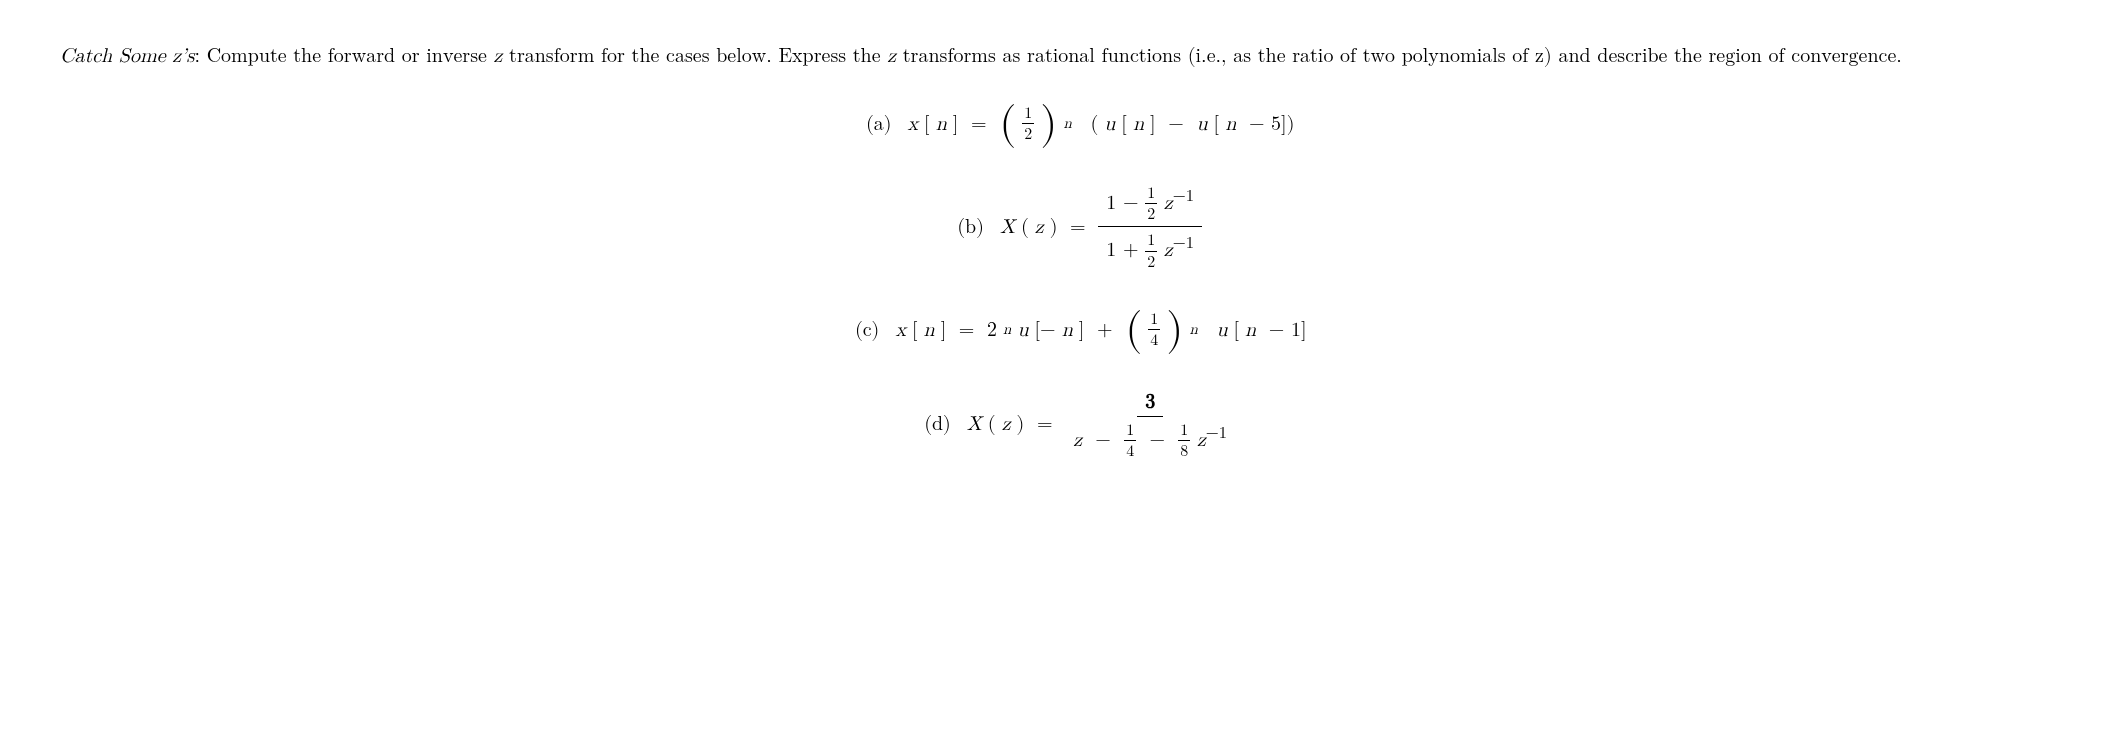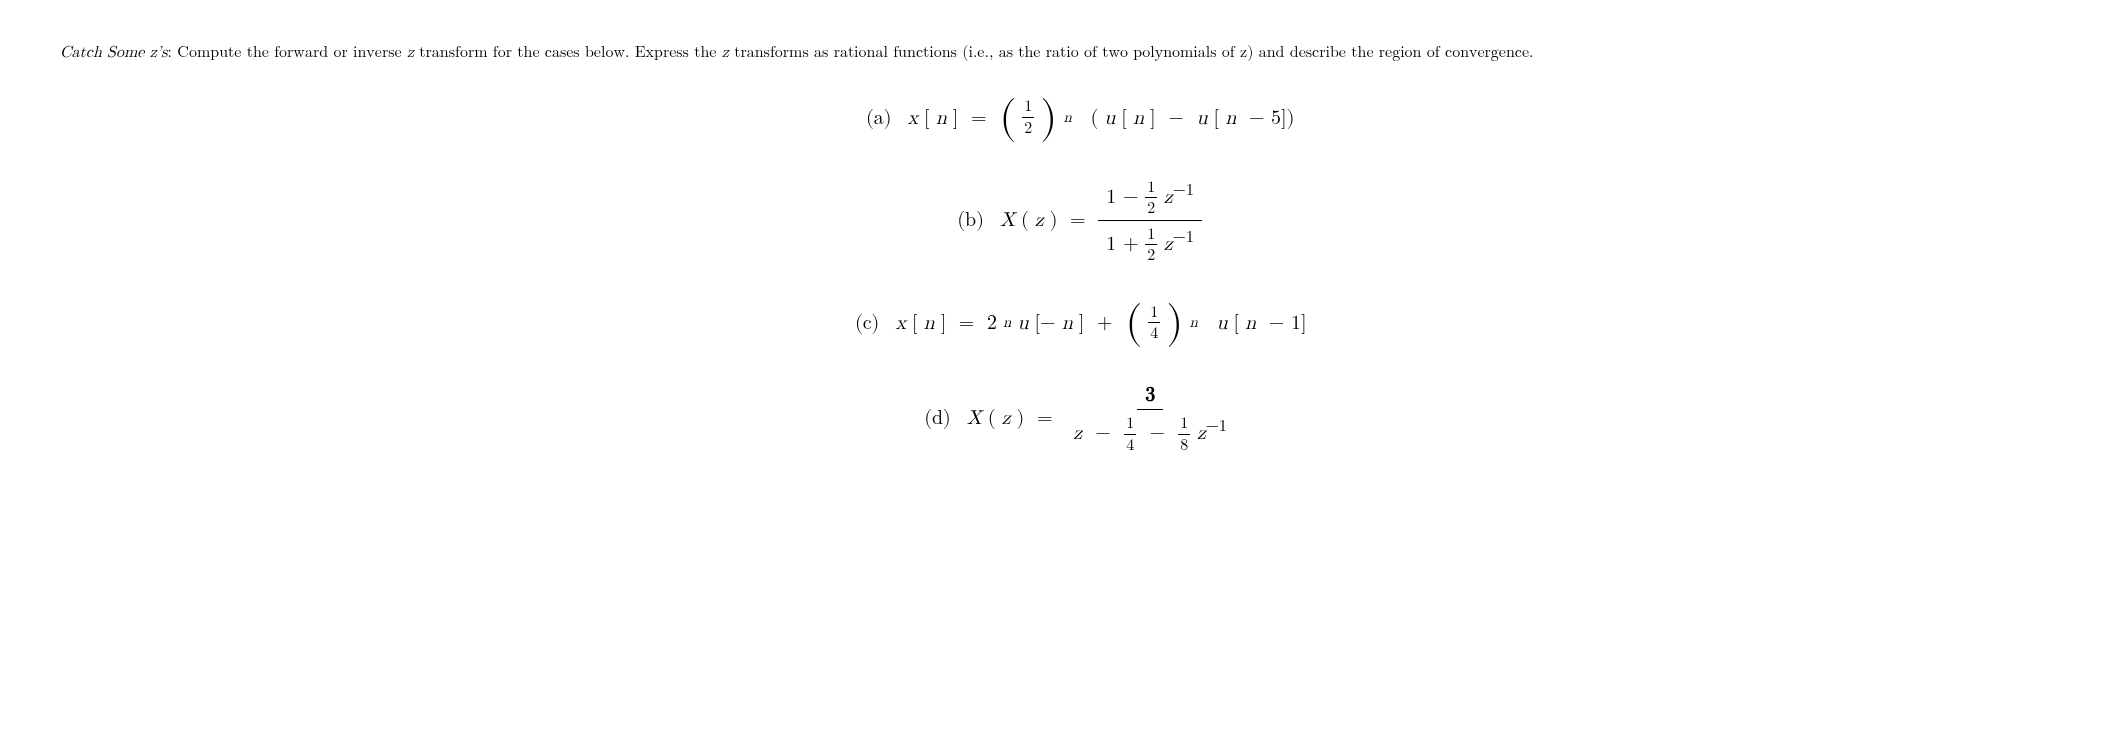--- a/index.html
+++ b/index.html
@@ -12,21 +12,21 @@
       background: #ffffff;
       font-family: "Computer Modern", "Latin Modern Math", Georgia, serif;
       font-size: 20px;
       color: #000000;
       width: 2126px;
       min-height: 740px;
       padding: 40px 60px;
     }
 
     .intro-text {
-      font-size: 16px;
+      font-size: 20px;
       line-height: 1.6;
       max-width: 2000px;
       margin-bottom: 30px;
     }
 
     .intro-text em {
       font-style: italic;
     }
 
     .problems-container {

